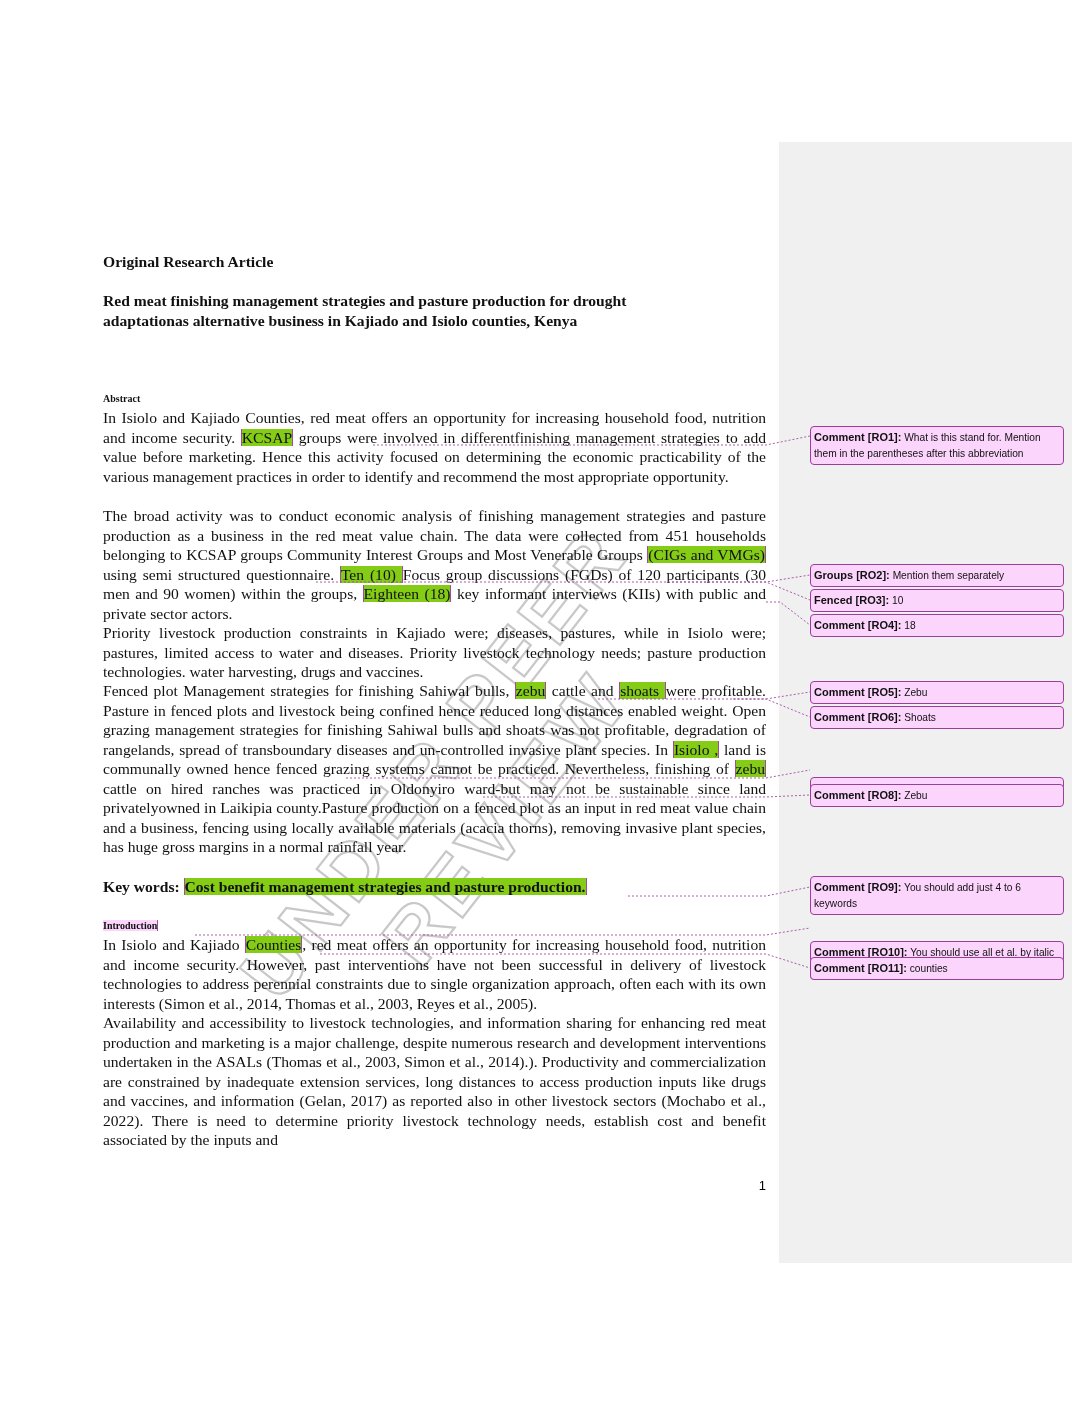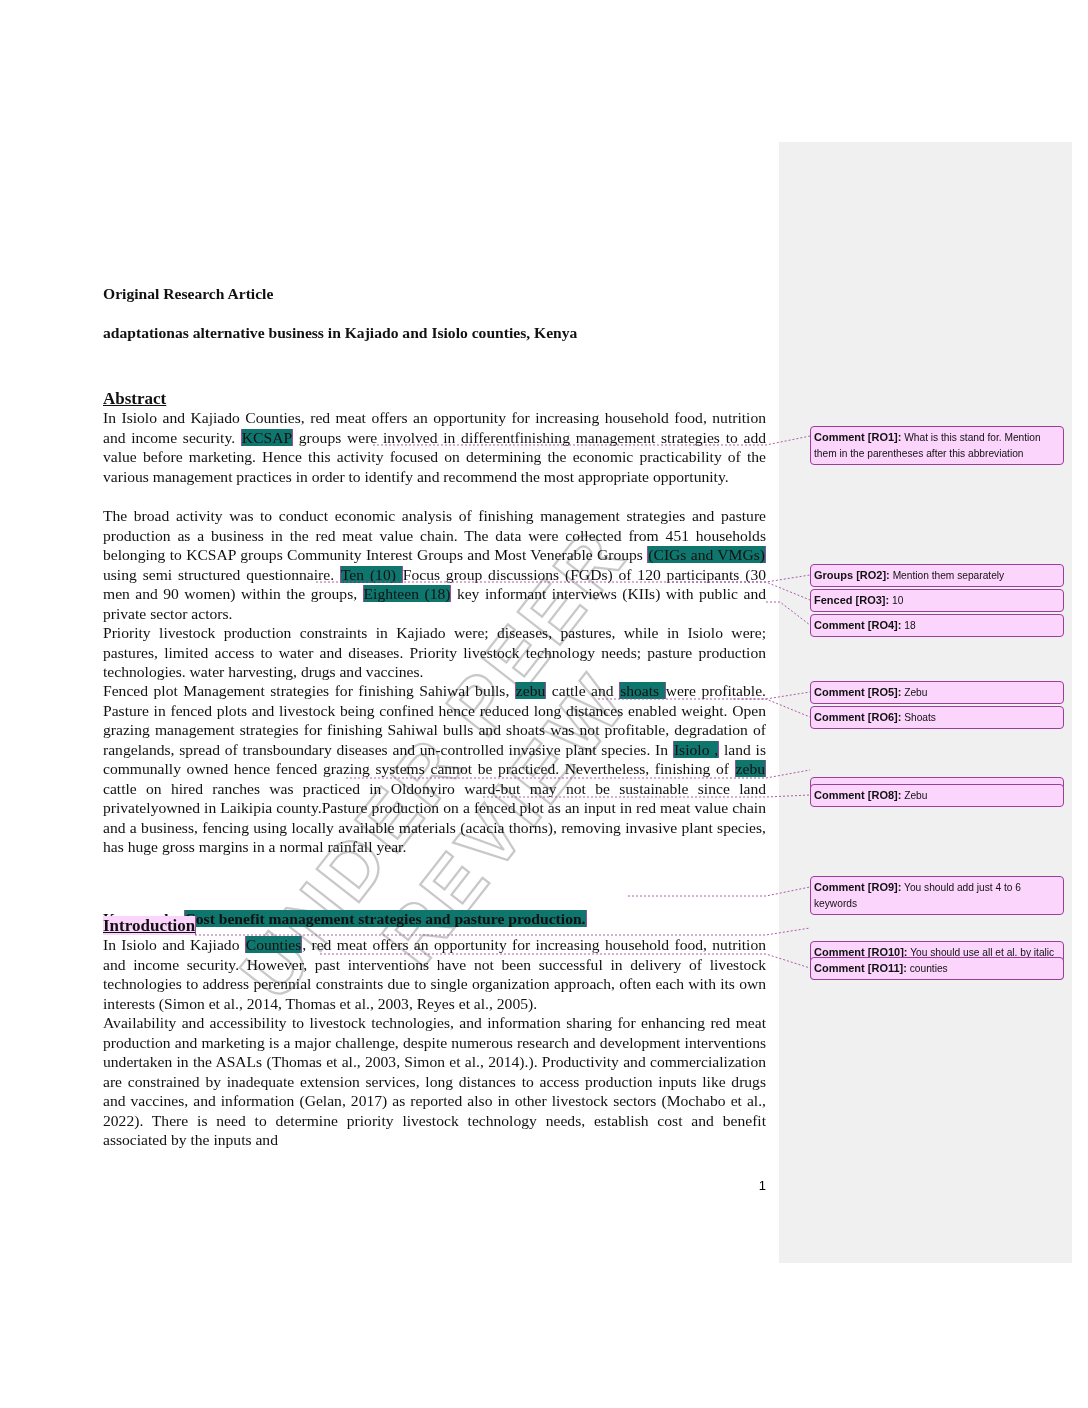--- a/index.html
+++ b/index.html
@@ -2,24 +2,24 @@
 <html><head>
 <meta charset="utf-8">
 <style>
   html, body { margin: 0; padding: 0; }
   body { width: 1088px; height: 1408px; background: #ffffff; position: relative; overflow: hidden; }
   .page { position: absolute; left: 0; top: 0; width: 1088px; height: 1408px; }
   .serif { font-family: "Liberation Serif", "DejaVu Serif", serif; color: #111; }
   .sans { font-family: "Liberation Sans", "DejaVu Sans", sans-serif; }
   .col { position: absolute; left: 103px; width: 663px; font-size: 15.6px; line-height: 19.5px; }
   .just { text-align: justify; text-align-last: left; }
-  .bold { font-weight: bold; margin-top: 32px; }
-  .hl { background: #0f766e; border-left: 1.5px solid #a04ca0; border-right: 1.5px solid #a04ca0; }
+  .bold { font-weight: bold; }
+  .hl { background: #84cc16; border-left: 1.5px solid #a04ca0; border-right: 1.5px solid #a04ca0; }
   .hl-r { background: #fcd5fc; border-right: 1.5px solid #a04ca0; }
-  .heading { font-weight: bold; font-size: 17px; text-decoration: underline; }
+  .heading { font-weight: bold; font-size: 10px; }
   .watermark {
     position: absolute; left: 90px; top: 700px; width: 760px; text-align: center;
     transform: rotate(-52deg); transform-origin: 50% 50%;
     font-family: "Liberation Sans", "DejaVu Sans", sans-serif; font-weight: bold;
     font-size: 78px; letter-spacing: 6px;
     color: rgba(255,255,255,0); -webkit-text-stroke: 2.2px #c8c8c8; pointer-events: none;
   }
   .margin-panel { position: absolute; left: 779px; top: 142px; width: 293px; height: 1121px; background: #f0f0f0; }
   .comment {
     position: absolute; left: 810px; width: 254px; box-sizing: border-box;
@@ -35,20 +35,21 @@
 <body>
 
 <div class="page">
 
   <div class="margin-panel"></div>
 
   <div class="watermark">UNDER PEER REVIEW</div>
 
   <div class="col serif bold" style="top:252px;">Original Research Article</div>
   <div class="col serif bold" style="top:291px;">
+    <div>Red meat finishing management strategies and pasture production for drought</div>
     <div>adaptationas alternative business in Kajiado and Isiolo counties, Kenya</div>
   </div>
 
   <div class="col serif heading" style="top:389px;">Abstract</div>
 
   <div class="col serif just" style="top:408px;"><span>In Isiolo and Kajiado Counties, red meat offers an opportunity for increasing household food, nutrition and income security. </span><span class="hl">KCSAP</span><span> groups were involved in differentfinishing management strategies to add value before marketing. Hence this activity focused on determining the economic practicability of the various management practices in order to identify and recommend the most appropriate opportunity.</span></div>
 
   <div class="col serif just" style="top:506px;"><span>The broad activity was to conduct economic analysis of finishing management strategies and pasture production as a business in the red meat value chain. The data were collected from 451 households belonging to KCSAP groups Community Interest Groups and Most Venerable Groups </span><span class="hl">(CIGs and VMGs) </span><span>using semi structured questionnaire. </span><span class="hl">Ten (10) </span><span>Focus group discussions (FGDs) of 120 participants (30 men and 90 women) within the groups, </span><span class="hl">Eighteen (18)</span><span> key informant interviews (KIIs) with public and private sector actors.</span></div>
 
   <div class="col serif just" style="top:623px;">Priority livestock production constraints in Kajiado were; diseases, pastures, while in Isiolo were; pastures, limited access to water and diseases. Priority livestock technology needs; pasture production technologies. water harvesting, drugs and vaccines.</div>

